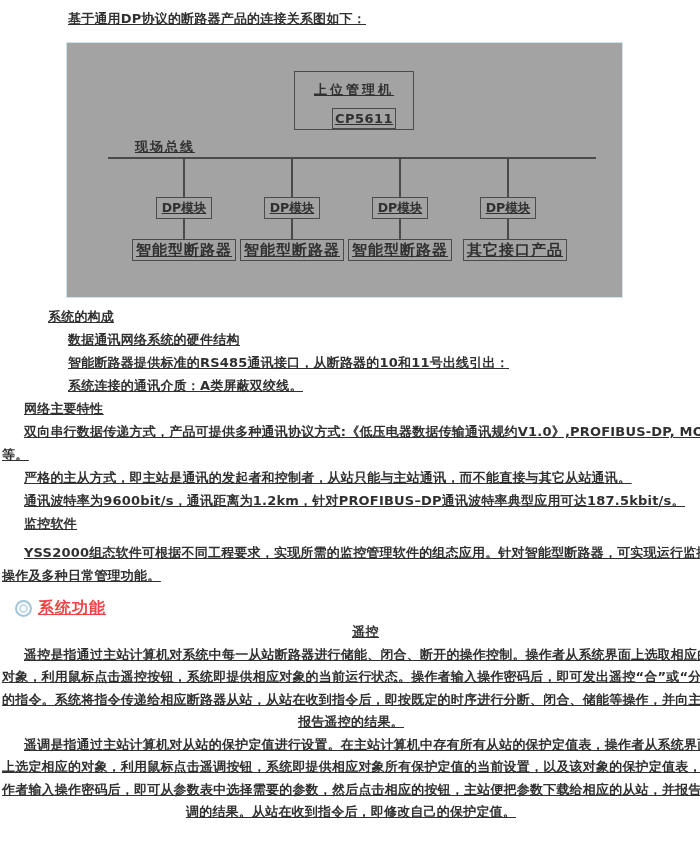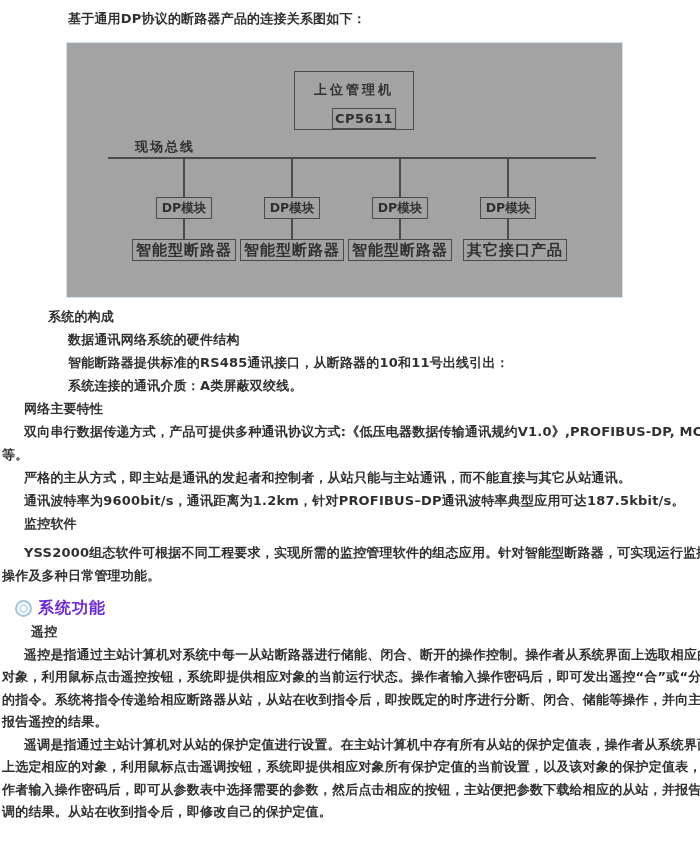--- a/index.html
+++ b/index.html
@@ -1,15 +1,15 @@
 <!DOCTYPE html>
 <html><head>
 <meta charset="utf-8">
 <style>
-  * { margin:0; padding:0; box-sizing:border-box; }
+  * { margin:0; padding:0; box-sizing:border-box;text-decoration:underline; }
   html,body { width:700px; height:850px; background:#ffffff; overflow:hidden; }
   body {
     font-family:"DejaVu Sans", sans-serif;
     color:#303030;
     font-weight:bold;
     font-size:13px;
   }
   .page { width:700px; height:850px; padding-top:7px; position:relative; }
 
   
@@ -50,22 +50,22 @@
   .dv1 { left:65px; } .dv2 { left:173px; } .dv3 { left:281px; } .dv4 { left:396px; }
 
   
   .fn-head { margin-top:8px; height:26px; line-height:26px; padding-left:15px; display:flex; align-items:center; }
   .ring {
     display:inline-block; width:17px; height:17px; border-radius:50%;
     border:2px solid #a3c6da;
     box-shadow: inset 0 0 0 2px #ffffff, inset 0 0 0 4px #c5dcea;
     margin-right:6px; flex:0 0 auto;
   }
-  .fn-title { font-size:16px; letter-spacing:1px; color:#6d28d9; }
-  .fn .ln { line-height:22.5px; }
+  .fn-title { font-size:16px; letter-spacing:1px; color:#ef4444; }
+  .fn .ln { line-height:22.5px;text-align:center; }
 </style>
 </head>
 <body>
 
 <div class="page">
 
   <div class="ln ind-a">基于通用DP协议的断路器产品的连接关系图如下：</div>
 
   <div class="diagram">
     <div class="dg-box host">

